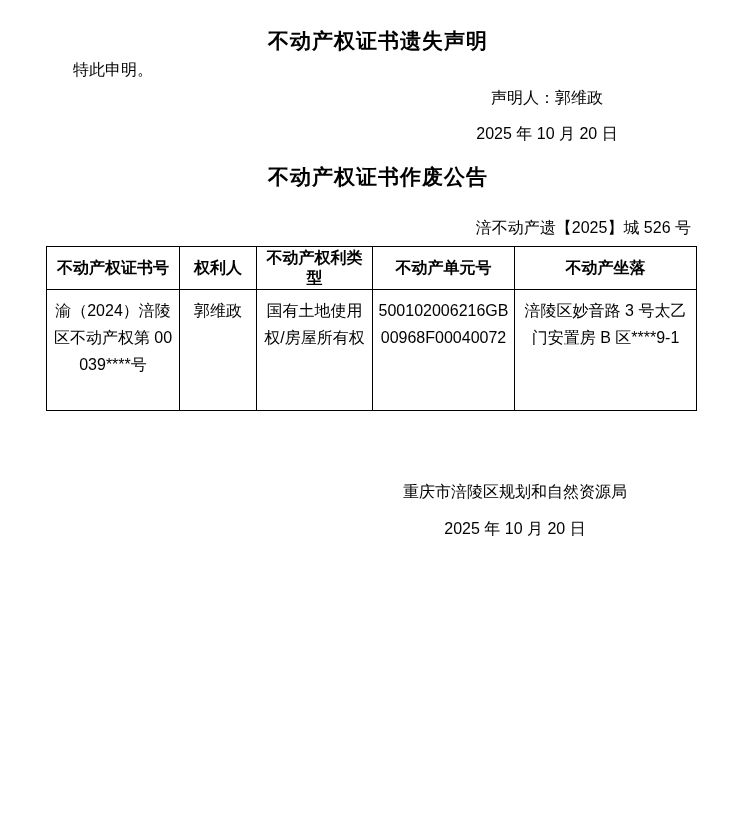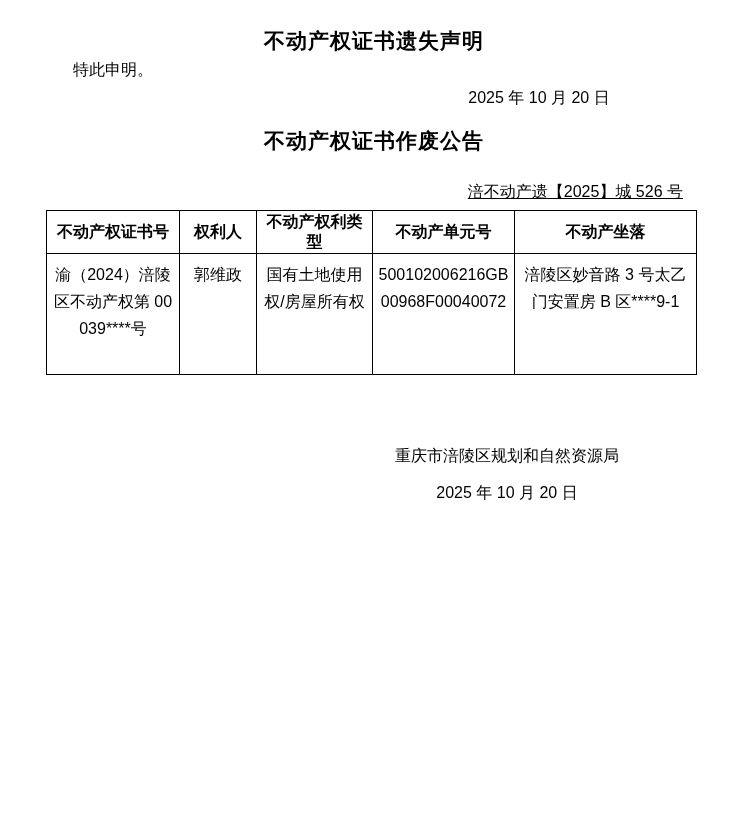--- a/index.html
+++ b/index.html
@@ -12,21 +12,21 @@
     height: 828px;
     overflow: hidden;
     font-family: "Liberation Sans", sans-serif;
     font-size: 16px;
     color: #000000;
   }
   .page {
     box-sizing: border-box;
     width: 748px;
     height: 828px;
-    padding: 26px 33px 0 33px;
+    padding: 26px 25px 0 33px;
     background: #ffffff;
   }
   .doc-title {
     margin: 0;
     font-size: 21px;
     font-weight: bold;
     text-align: center;
     line-height: 30px;
     letter-spacing: 1px;
   }
@@ -51,21 +51,20 @@
     margin: -4px 36px 0 auto;
     text-align: center;
     line-height: 36px;
   }
   .title2 { margin-top: 10px; }
   .doc-no {
     margin-top: 26px;
     line-height: 20px;
     text-align: right;
     padding-right: 32px;
-    text-decoration: underline;
   }
   .para2 { margin-top: 42px; }
   .cert-table {
     margin: 8px 0 0 13px;
     width: 650px;
     border-collapse: collapse;
     table-layout: fixed;
   }
   .cert-table th, .cert-table td {
     border: 1px solid #000000;
@@ -97,20 +96,21 @@
 <body>
 
 <div class="page">
 
   <h1 class="doc-title">不动产权证书遗失声明</h1>
 
 
   <p class="closing-line">特此申明。</p>
 
   <div class="sign-block">
+    <div>声明人：郭维政</div>
     <div>2025 年 10 月 20 日</div>
   </div>
 
   <h1 class="doc-title title2">不动产权证书作废公告</h1>
 
   <div class="doc-no">涪不动产遗【2025】城 526 号</div>
 
 
   <table class="cert-table">
     <colgroup>

